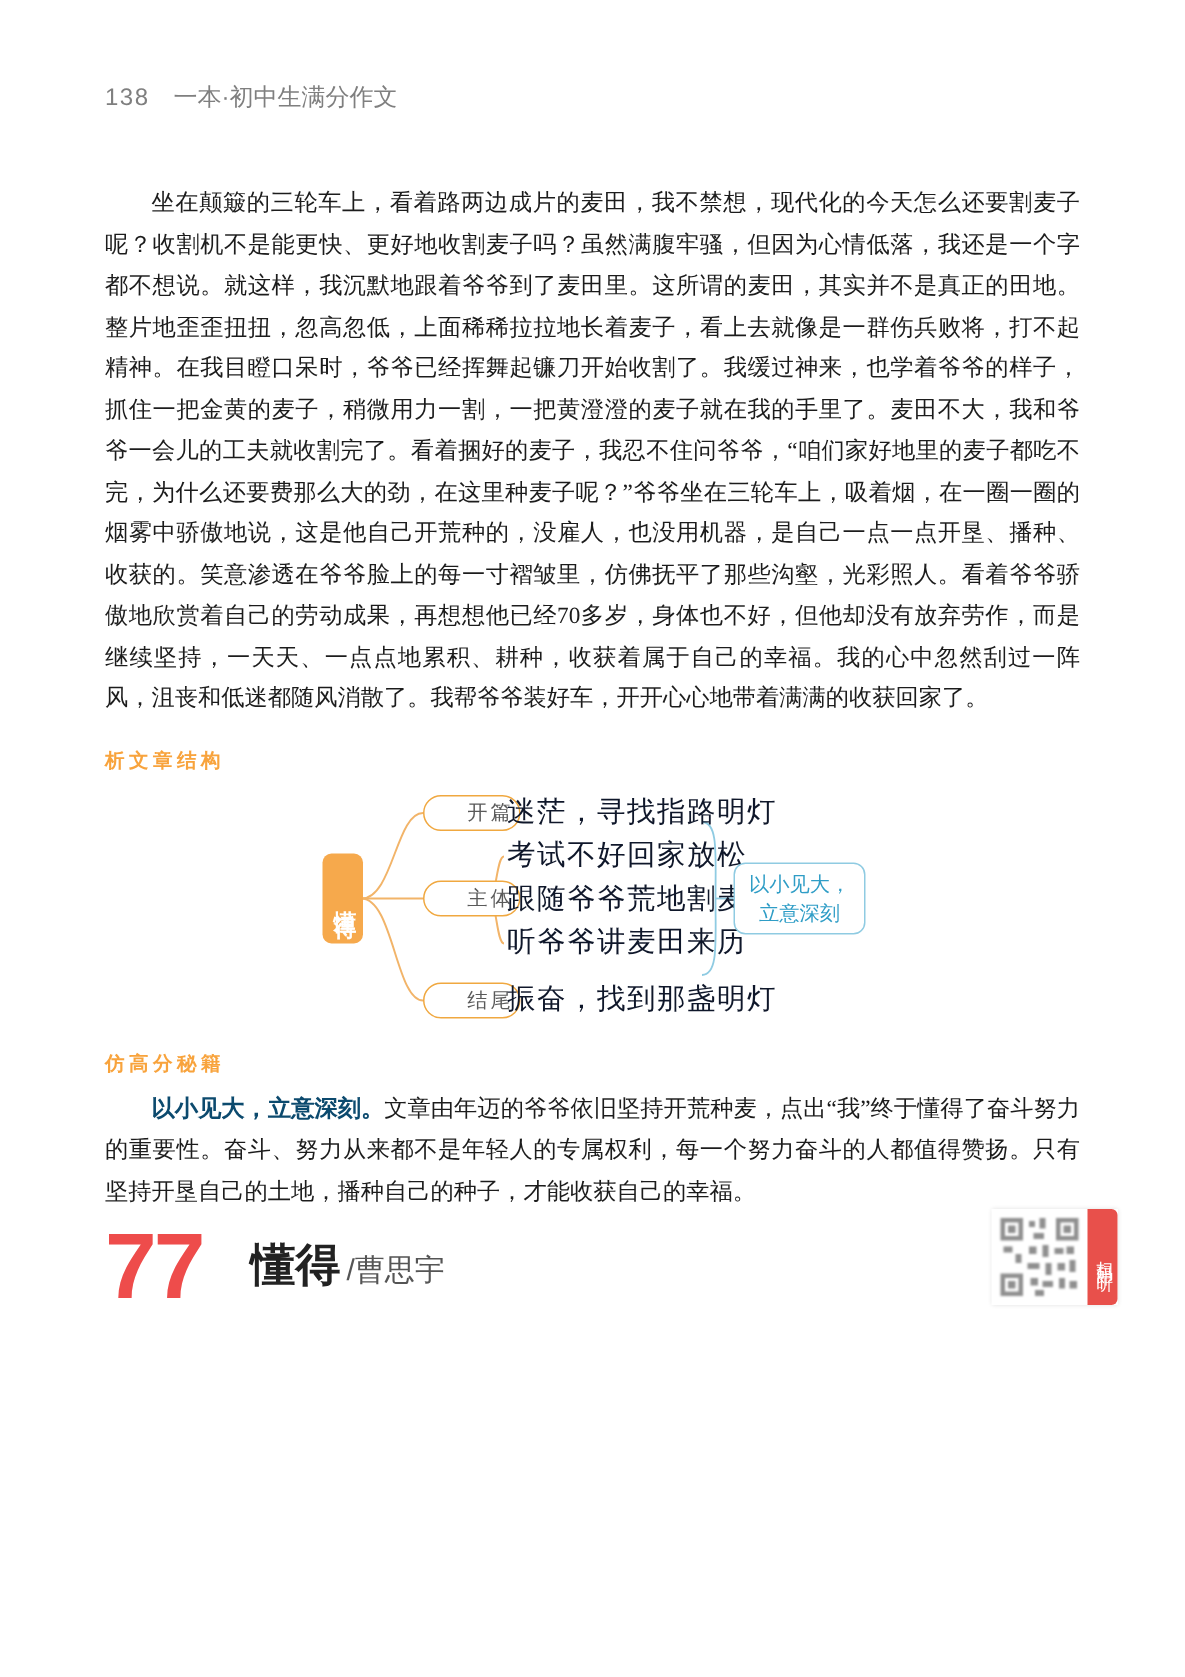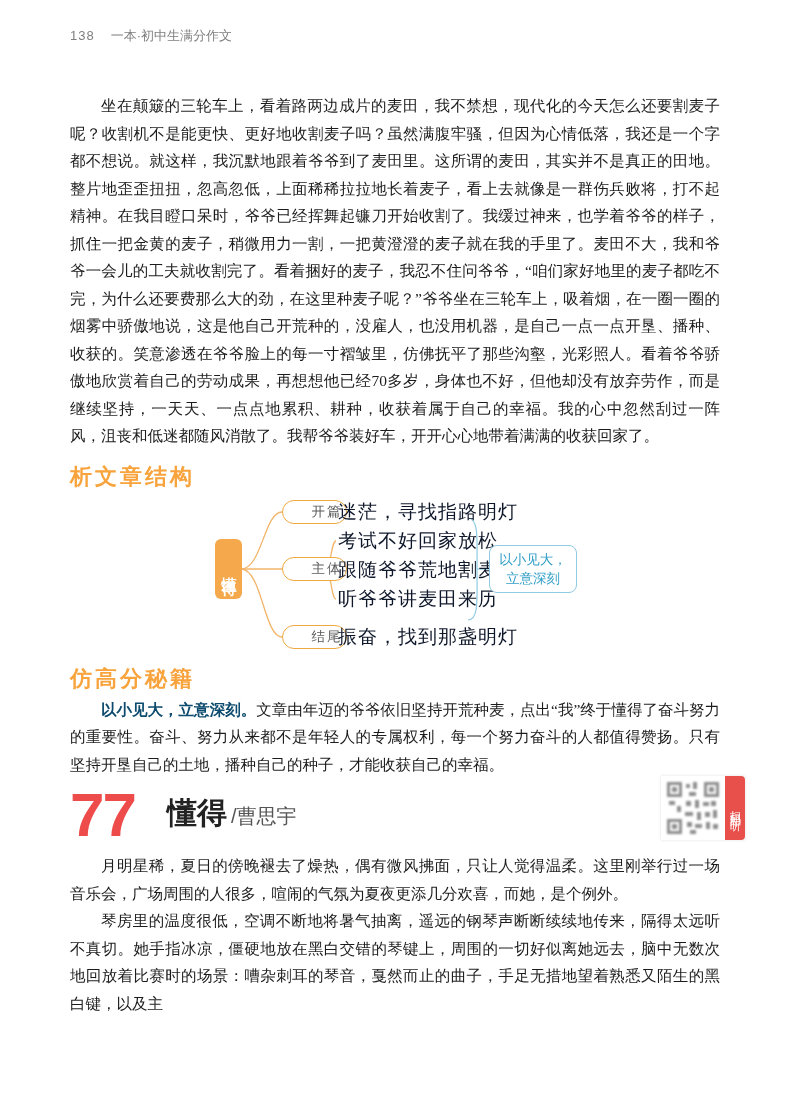--- a/index.html
+++ b/index.html
@@ -3,34 +3,34 @@
 <meta charset="utf-8">
 <style>
   html,body{margin:0;padding:0;background:#e9e9e9;}
   .page{
     position:relative;width:790px;height:1118px;margin:0 auto;background:#ffffff;
     font-family:"Liberation Serif",serif;color:#1f1f1f;overflow:hidden;
   }
   .content{padding:0 70px;}
   
   .page-header{
-    padding-top:28px;display:flex;align-items:center;gap:16px;
-    font-family:"Liberation Sans",sans-serif;font-size:13px;color:#7f7f7f;line-height:16px;
+    padding-top:58px;display:flex;align-items:center;gap:16px;
+    font-family:"Liberation Sans",sans-serif;font-size:16px;color:#7f7f7f;line-height:16px;
   }
   .page-header .page-num{letter-spacing:1px;}
   
   .body-text{margin-top:48px;}
   .body-text p{
     margin:0;font-size:15.5px;line-height:27.5px;text-align:justify;
     text-indent:2em;color:#1c1c1c;
   }
   .para-gap{margin-top:10px !important;}
   
   .section-heading{
-    font-family:"Liberation Sans",sans-serif;font-weight:bold;font-size:22px;
+    font-family:"Liberation Sans",sans-serif;font-weight:bold;font-size:13px;
     color:#f8a33c;letter-spacing:3px;margin:16px 0 6px 0;line-height:22px;
   }
   
   .mindmap{position:relative;height:158px;margin-top:4px;font-family:"Liberation Sans",sans-serif;}
   .mindmap svg{position:absolute;left:0;top:0;pointer-events:none;}
   .mm-root{
     position:absolute;left:145px;top:45px;width:27px;height:60px;
     background:#f6a94c;border-radius:6px;color:#fff;
     display:flex;align-items:center;justify-content:center;
     writing-mode:vertical-rl;font-size:15px;letter-spacing:4px;font-weight:bold;
@@ -170,19 +170,15 @@
               <rect x="41" y="42" width="4" height="7"></rect>
                 <rect x="48" y="44" width="5" height="5"></rect>
                 <rect x="25" y="50" width="6" height="4"></rect>
             </g>
           </svg>
         </div>
         <div class="qr-tab">扫码即听</div>
       </div>
     </div>
 
-    <div class="body-text para-gap">
-      <p>月明星稀，夏日的傍晚褪去了燥热，偶有微风拂面，只让人觉得温柔。这里刚举行过一场音乐会，广场周围的人很多，喧闹的气氛为夏夜更添几分欢喜，而她，是个例外。</p>
-      <p>琴房里的温度很低，空调不断地将暑气抽离，遥远的钢琴声断断续续地传来，隔得太远听不真切。她手指冰凉，僵硬地放在黑白交错的琴键上，周围的一切好似离她远去，脑中无数次地回放着比赛时的场景：嘈杂刺耳的琴音，戛然而止的曲子，手足无措地望着熟悉又陌生的黑白键，以及主</p>
-    </div>
 
   </div>
 </div>
 
 </body></html>

